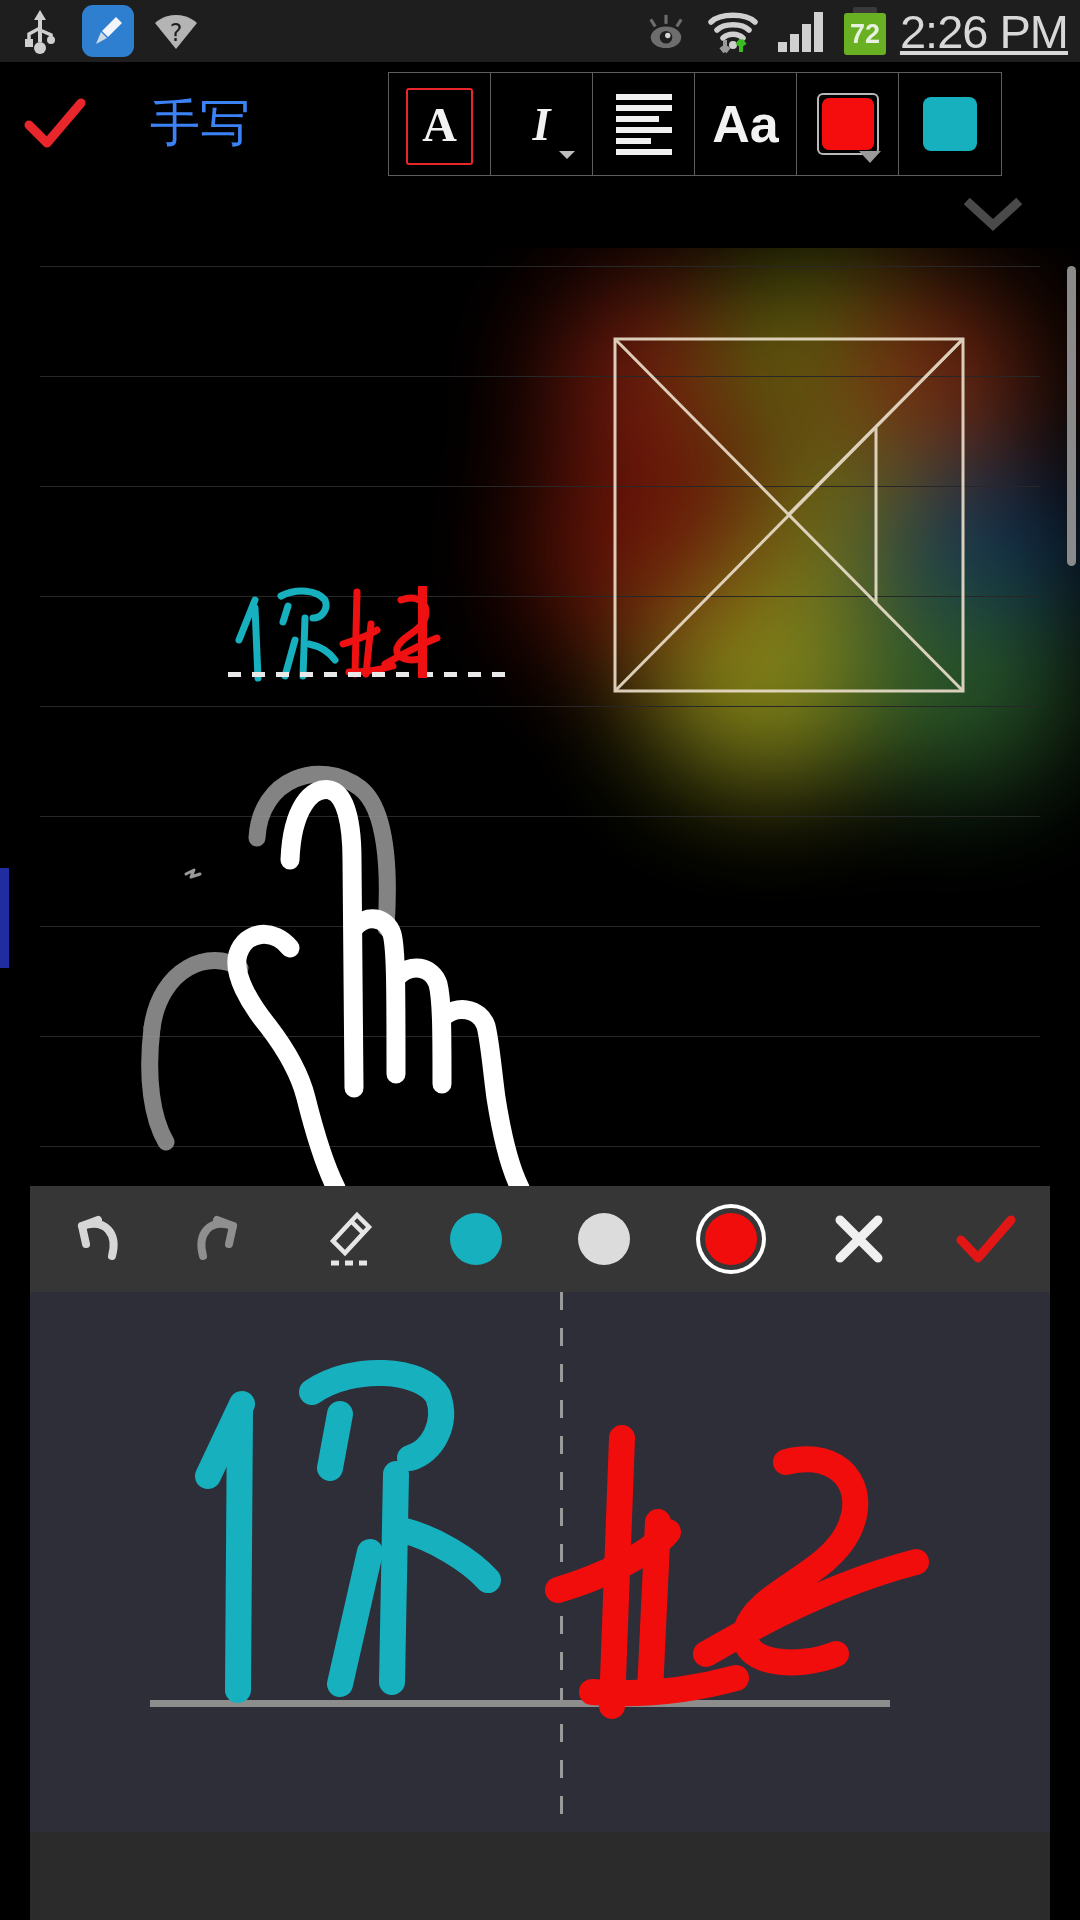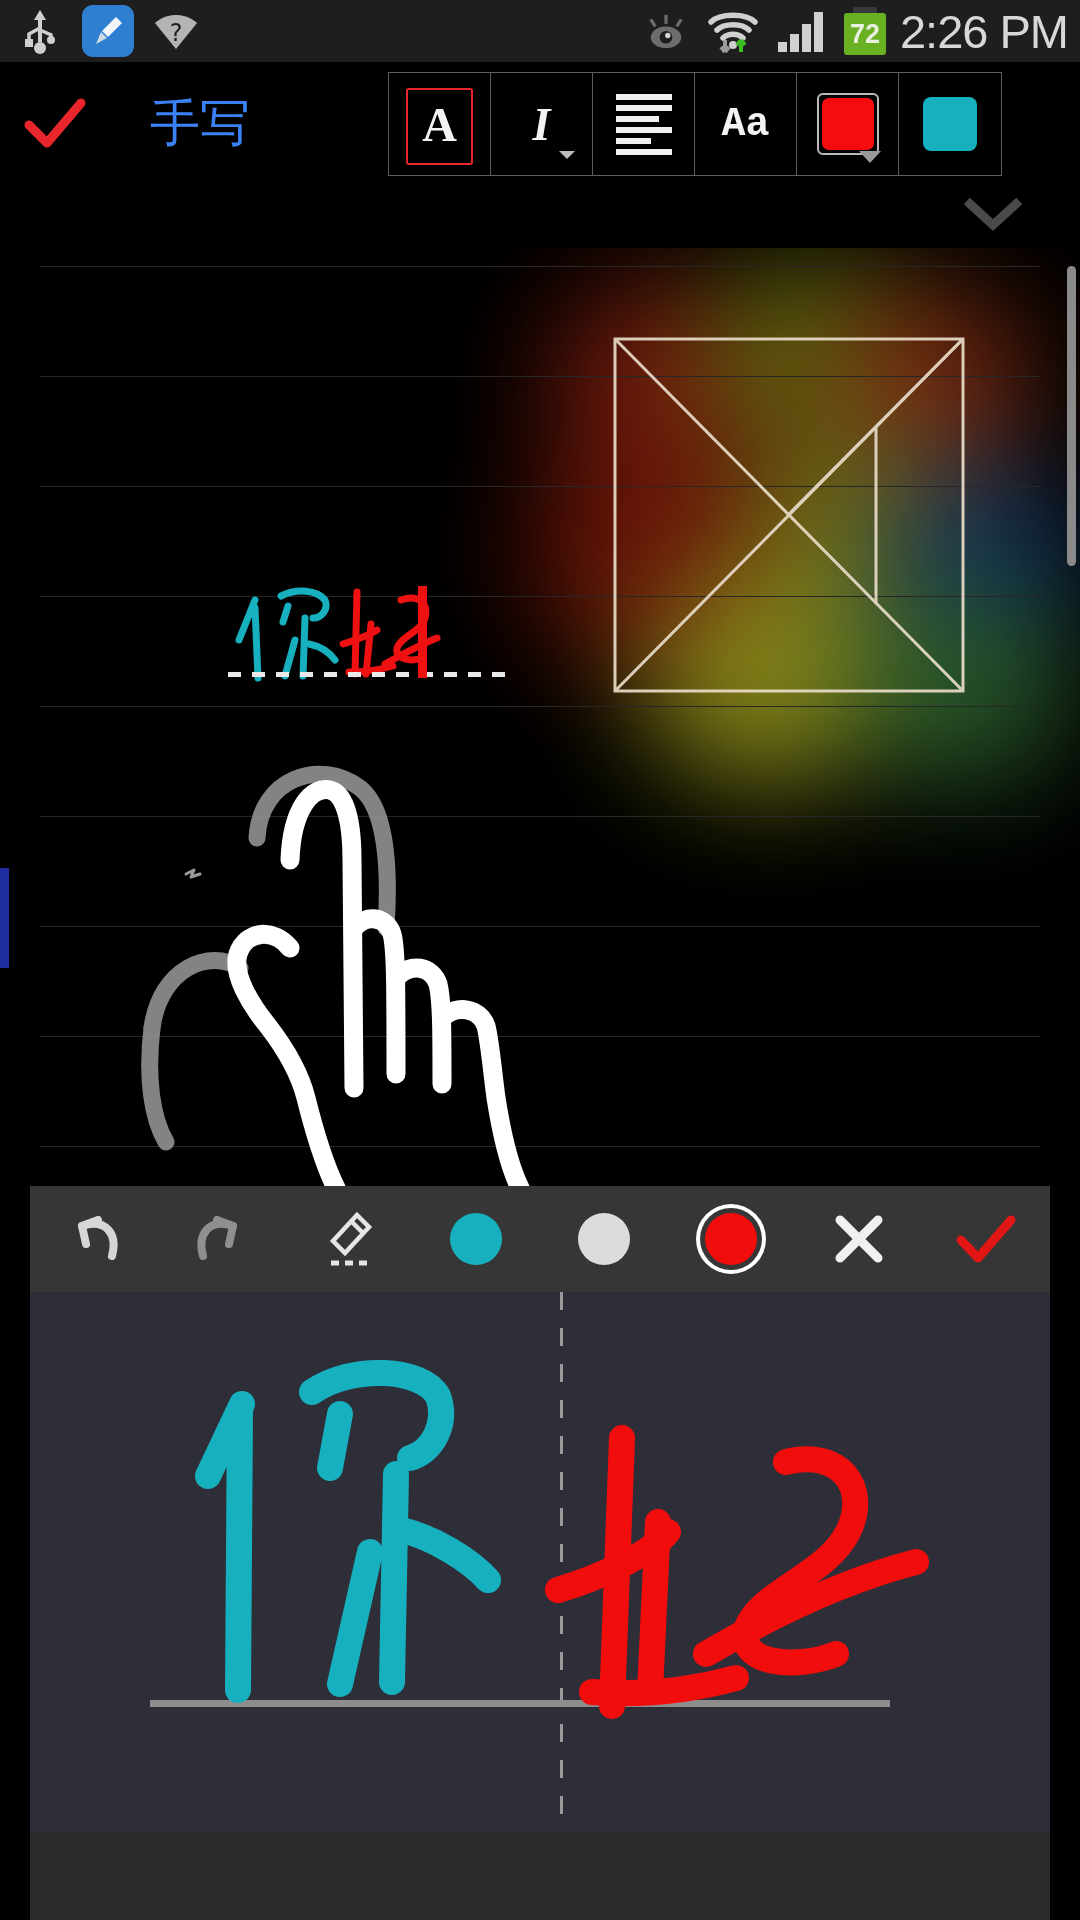--- a/index.html
+++ b/index.html
@@ -21,20 +21,21 @@
   .sb-right { margin-left:auto; display:flex; align-items:center; gap:10px; padding-right:8px; }
   .icon-box { width:52px; height:52px; display:flex; align-items:center; justify-content:center; }
   .appicon {
     width:52px; height:52px; background:#2f7fd1; border-radius:11px;
     display:flex; align-items:center; justify-content:center;
   }
   .clock {
     font-size:47px; color:#d8d8d8; letter-spacing:-1px;
     font-family:"Liberation Sans", sans-serif; padding-left:2px; padding-right:4px;
     line-height:1;
+    text-decoration:underline;
   }
   .batt {
     position:relative; width:46px; height:48px;
   }
   .batt .cap { position:absolute; top:0; left:11px; width:24px; height:7px; background:#3a3a3a; border-radius:2px 2px 0 0;}
   .batt .body { position:absolute; top:6px; left:2px; width:42px; height:42px; background:#6ab023; border-radius:3px; }
   .batt .num {
     position:absolute; top:6px; left:2px; width:42px; height:42px;
     display:flex; align-items:center; justify-content:center;
     font-size:27px; color:#e8f0e0; font-weight:bold;
@@ -62,21 +63,21 @@
     width:102px; display:flex; align-items:center; justify-content:center;
     border-right:1px solid #5d5d5d; position:relative; background:#000;
   }
   .toolbtn:last-child { border-right:none; }
   .toolbtn .sel-outline {
     position:absolute; left:17px; top:15px; right:17px; bottom:10px;
     border:2px solid #e8262b; border-radius:3px;
   }
   .glyphA { font-size:48px; color:#f2f2f2; font-weight:bold; font-family:"Liberation Serif", serif; }
   .glyphT { font-size:46px; color:#f2f2f2; font-style:italic; font-weight:bold; font-family:"Liberation Serif", serif; }
-  .glyphAa { font-size:40px; color:#f2f2f2; font-weight:bold; font-family:Liberation Mono, monospace; }
+  .glyphAa { font-size:52px; color:#f2f2f2; font-weight:bold; font-family:Liberation Sans, sans-serif; }
   .align-icon { display:flex; flex-direction:column; gap:5px; width:56px; }
   .align-icon i { display:block; height:6px; background:#f0f0f0; }
   .align-icon i:nth-child(1){ width:100%; }
   .align-icon i:nth-child(2){ width:100%; }
   .align-icon i:nth-child(3){ width:78%; }
   .align-icon i:nth-child(4){ width:100%; }
   .align-icon i:nth-child(5){ width:64%; }
   .align-icon i:nth-child(6){ width:100%; }
   .swatch-wrap { position:relative; width:62px; height:62px; border:2px solid #b9b9b9; border-radius:6px;
                  display:flex; align-items:center; justify-content:center; }

